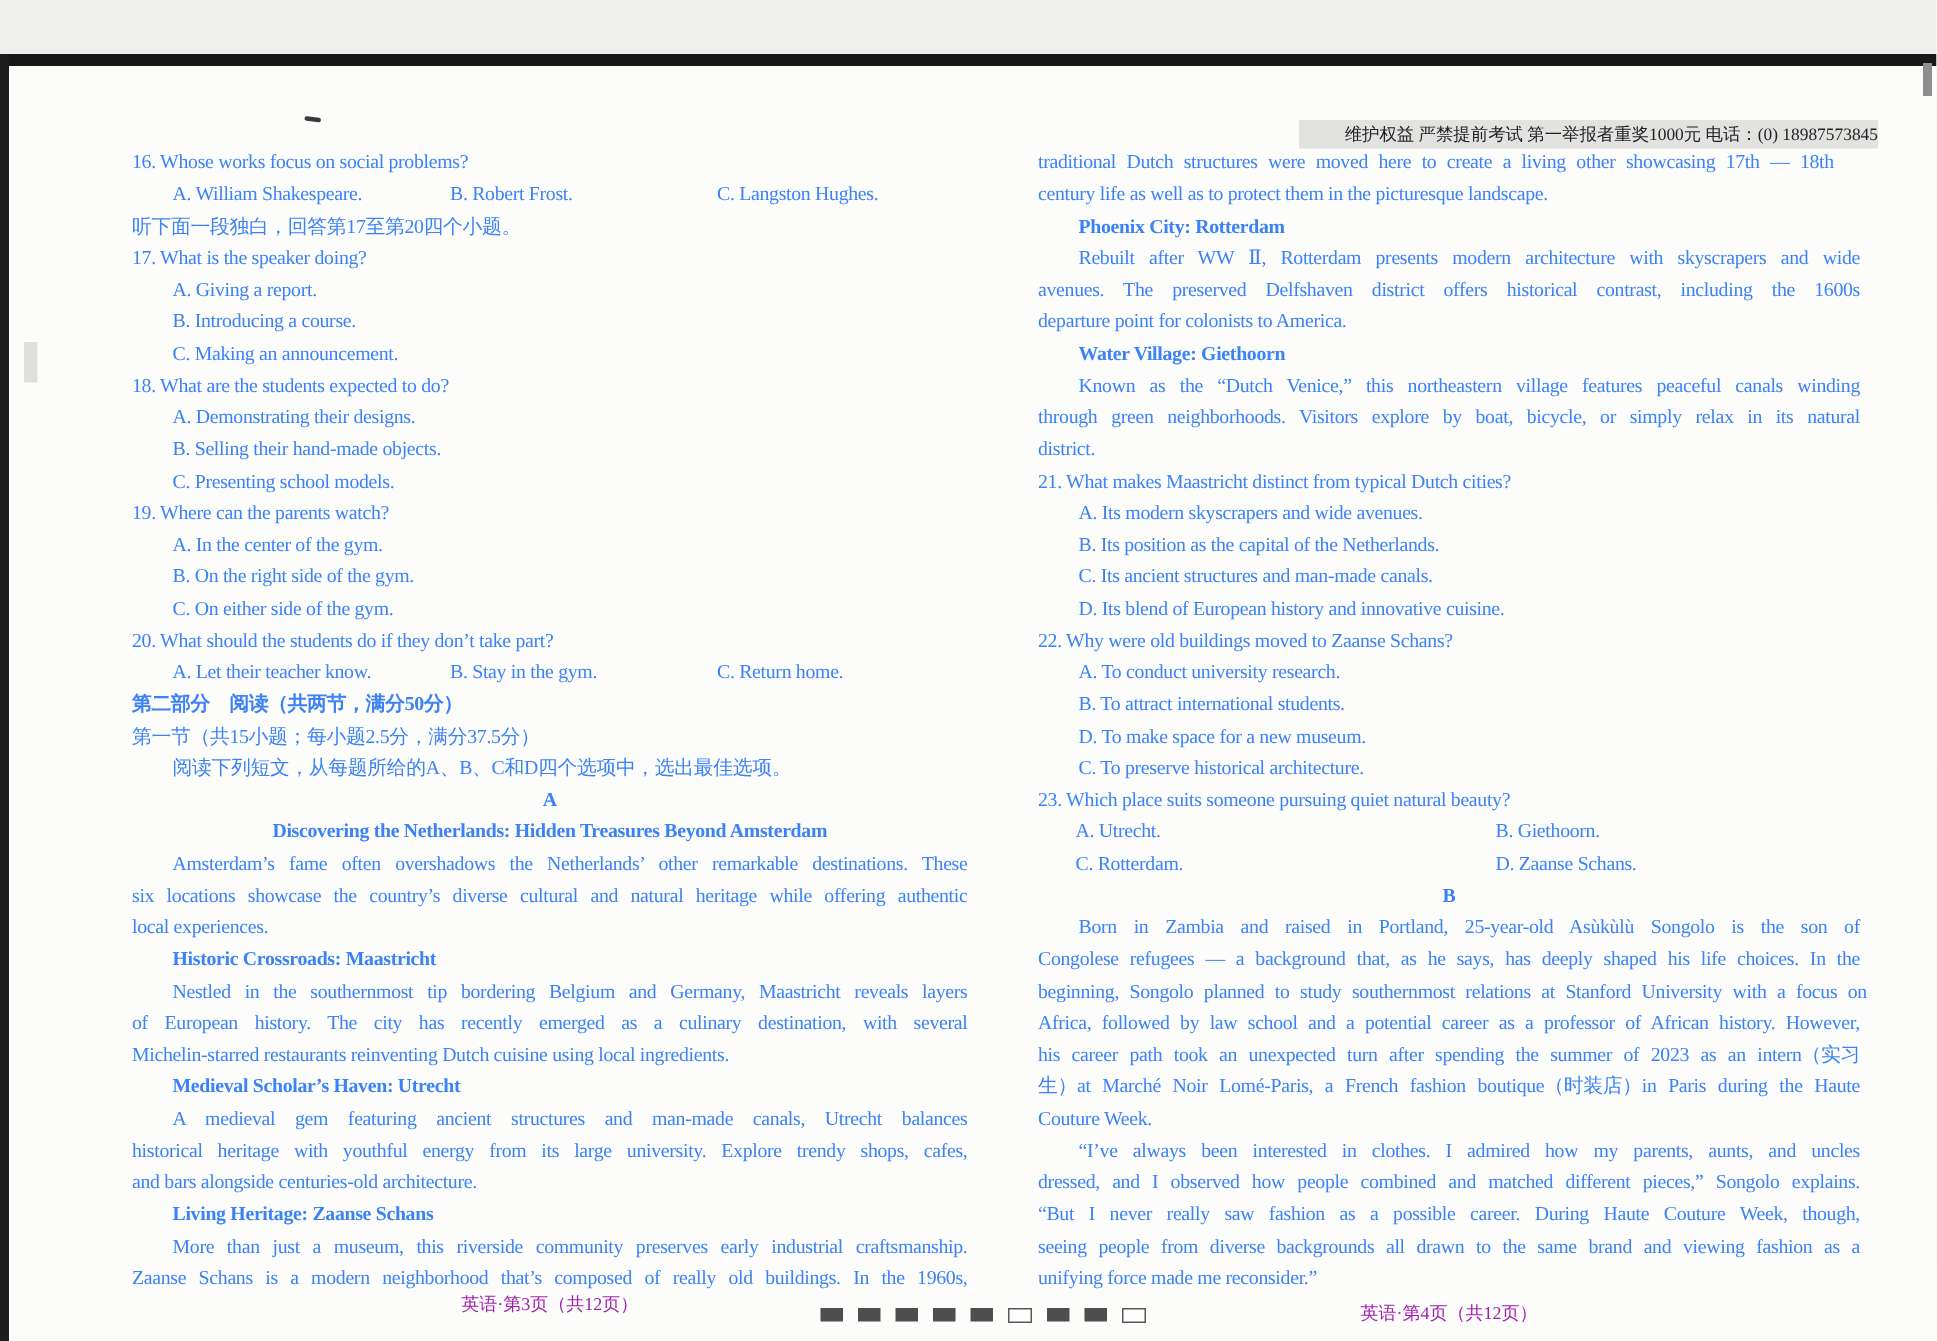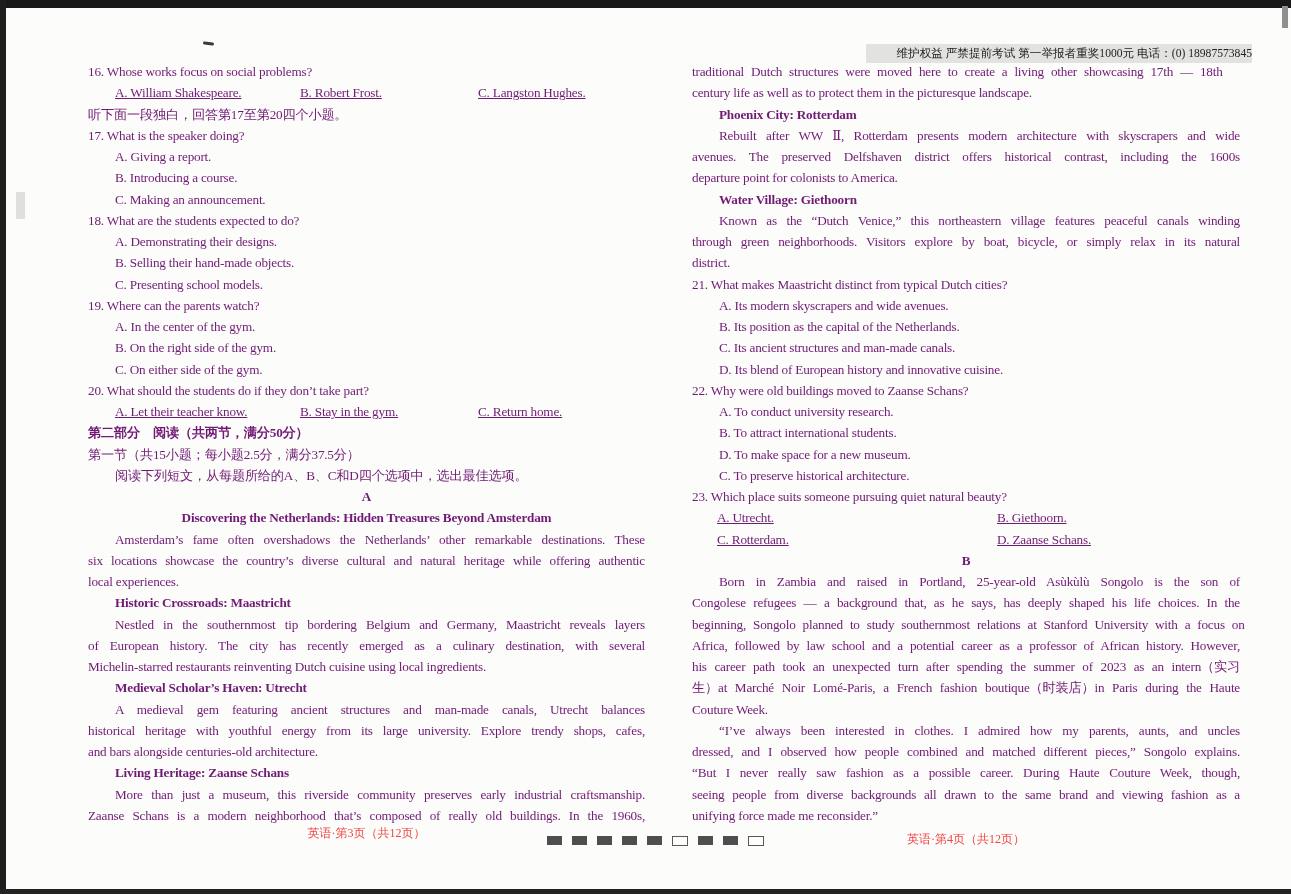--- a/index.html
+++ b/index.html
@@ -1,58 +1,58 @@
 <!DOCTYPE html>
 <html><head>
 <meta charset="utf-8">
 <style>
   html,body{margin:0;padding:0;}
   body{
     width:1291px;height:894px;position:relative;overflow:hidden;
     background:#efefed;
     font-family:"Liberation Serif","DejaVu Serif",serif;
   }
-  .page{position:absolute;inset:0;background:#fcfcfa;}
+  .page{position:absolute;inset:0;background:#fcfcfa;margin-top:36px;}
   
   .edge-top{position:absolute;left:0;top:0;width:1291px;height:8px;background:#181818;}
   .edge-left{position:absolute;left:0;top:0;width:6px;height:894px;background:#1d1d1d;}
   .edge-bottom{position:absolute;left:0;top:889px;width:1291px;height:5px;background:#232323;}
   .edge-right-tick{position:absolute;left:1282px;top:6px;width:6px;height:22px;background:#8f8f8f;}
   .pen-mark{position:absolute;left:203px;top:42px;width:11px;height:3px;background:#3a3a3a;border-radius:2px;transform:rotate(7deg);}
   .smudge{position:absolute;left:16px;top:192px;width:9px;height:27px;background:#cfcfcf;opacity:.65;}
   
   .header-band{
     position:absolute;left:866px;top:44px;width:386px;height:19px;background:#e2e2e1;
     display:flex;align-items:center;justify-content:flex-end;
   }
   .header-band span{
     font-size:11.6px;color:#222;letter-spacing:0;white-space:nowrap;
     font-family:"Liberation Serif","DejaVu Serif",serif;
   }
   
-  .col{position:absolute;top:61px;font-size:13.2px;letter-spacing:-0.2px;color:#701a75;text-decoration:underline;}
+  .col{position:absolute;top:61px;font-size:13.2px;letter-spacing:-0.2px;color:#3b82f6;}
   .col.left{left:88px;width:557px;}
   .col.right{left:692px;width:548px;}
   .line{height:21.25px;line-height:21.25px;white-space:nowrap;box-sizing:border-box;}
   .line .inner{display:inline-block;white-space:nowrap;}
   .k-opt{padding-left:27px;}
   .k-cni{padding-left:27px;}
   .k-cnb{font-weight:bold;}
   .k-hb{font-weight:bold;padding-left:27px;}
   .k-cb{text-align:center;font-weight:bold;}
   .k-pji{padding-left:27px;}
   .k-opts3{display:flex;}
   .k-opts3 .c0{width:212px;padding-left:27px;box-sizing:border-box;}
   .k-opts3 .c1{width:178px;}
   .k-opts3 .c2{flex:1;}
   .k-opts2{display:flex;}
   .k-opts2 .c0{width:305px;padding-left:25px;box-sizing:border-box;}
   .k-opts2 .c1{flex:1;}
   
-  .footer{position:absolute;font-size:12px;color:#ef4444;text-align:center;}
+  .footer{position:absolute;font-size:12px;color:#a21caf;text-align:center;}
   .footer.fl{left:88px;width:557px;top:825px;}
   .footer.fr{left:692px;width:548px;top:831px;}
   
   .marks{position:absolute;left:547px;top:836px;display:flex;gap:10px;}
   .mark{width:15px;height:9px;background:#4e4e4e;}
   .mark.hollow{background:#fdfdfc;border:1.5px solid #585858;box-sizing:border-box;width:16px;height:10px;}
 </style>
 </head>
 <body>
 

